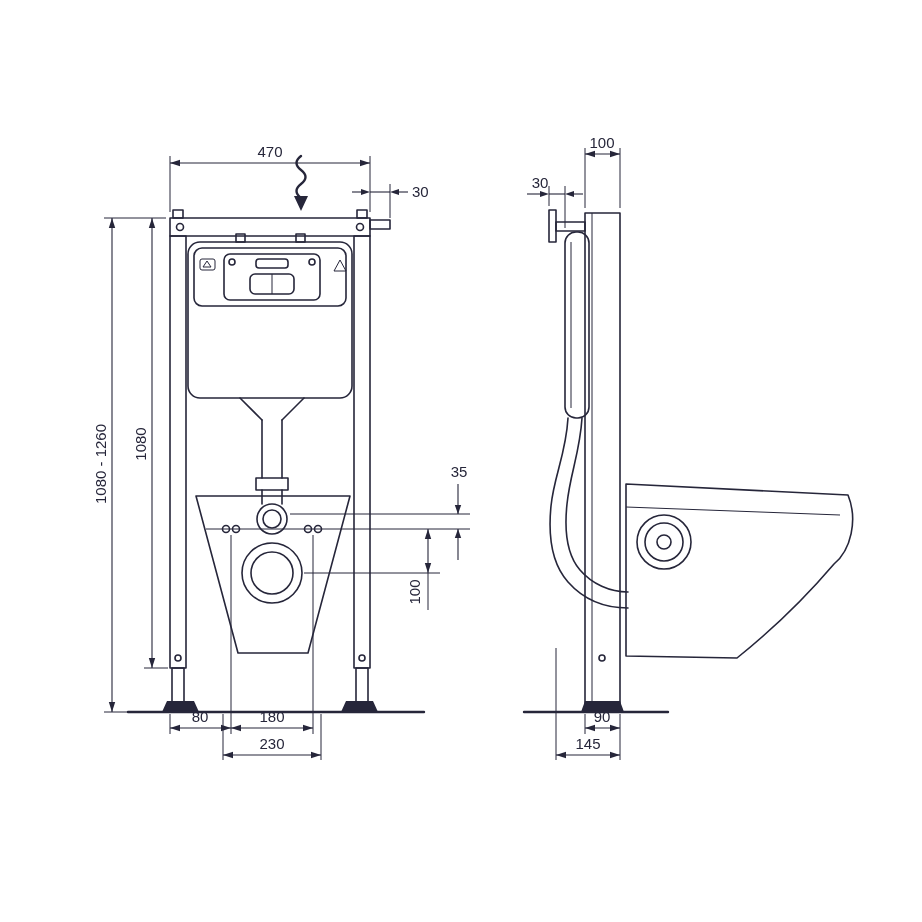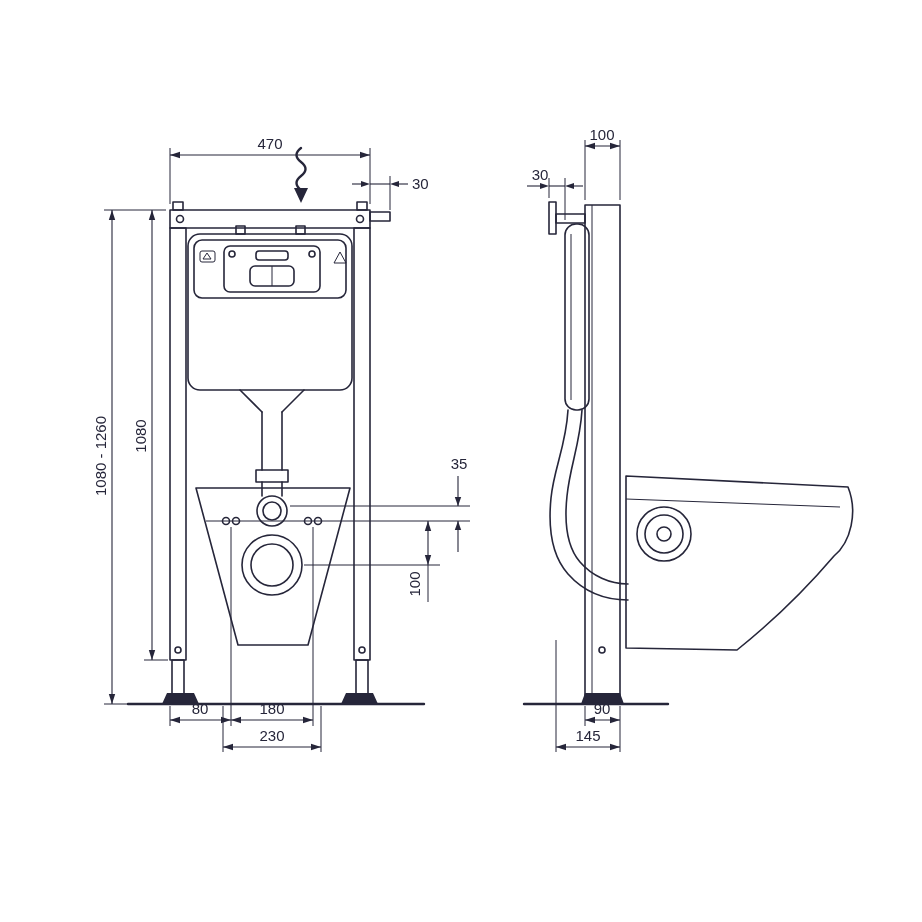--- a/index.html
+++ b/index.html
@@ -1,17 +1,17 @@
 <!DOCTYPE html>
 <html><head>
 <meta charset="utf-8">
 <style>
   html,body{margin:0;padding:0;background:#ffffff;}
   .canvas{position:relative;width:922px;height:782px;background:#ffffff;overflow:hidden;
-          font-family:"Liberation Sans",sans-serif;}
+          font-family:"Liberation Sans",sans-serif;margin-top:8px;}
   svg{position:absolute;left:0;top:0;}
   .draw{stroke:#26263a;stroke-width:1.6;fill:none;stroke-linejoin:round;stroke-linecap:round;}
   .heavy{stroke:#26263a;stroke-width:2.4;fill:none;stroke-linecap:round;}
   .dim{stroke:#26263a;stroke-width:1.1;fill:none;}
   .thin{stroke:#26263a;stroke-width:1;fill:none;}
   .solid{fill:#26263a;stroke:none;}
   .txt{font:15px "Liberation Sans",sans-serif;fill:#26263a;}
 </style>
 </head>
 <body>

